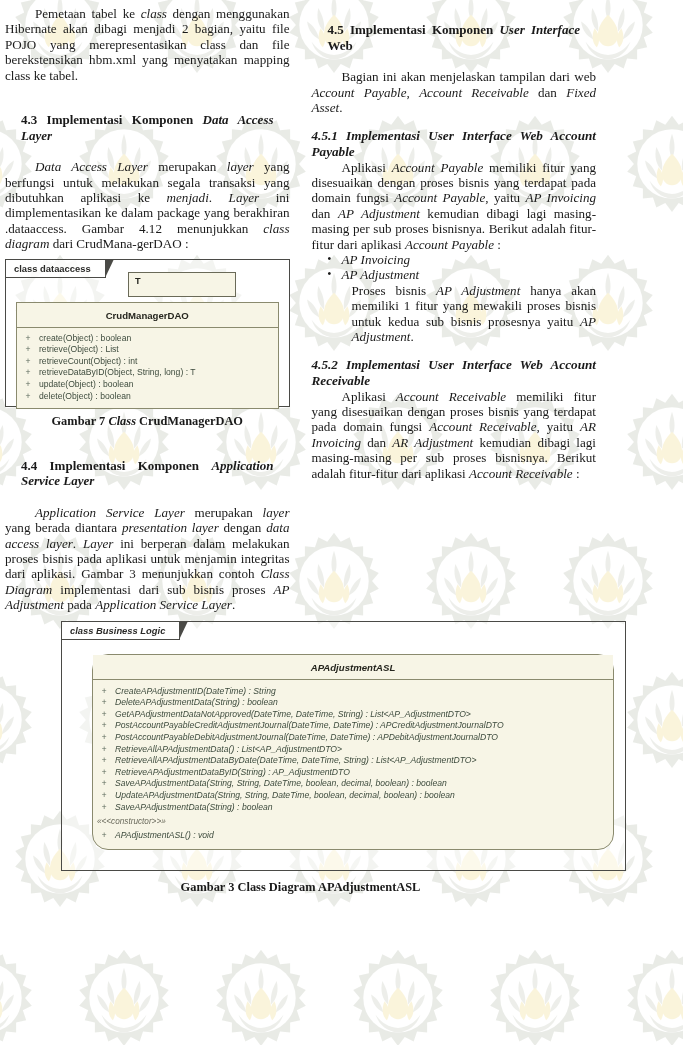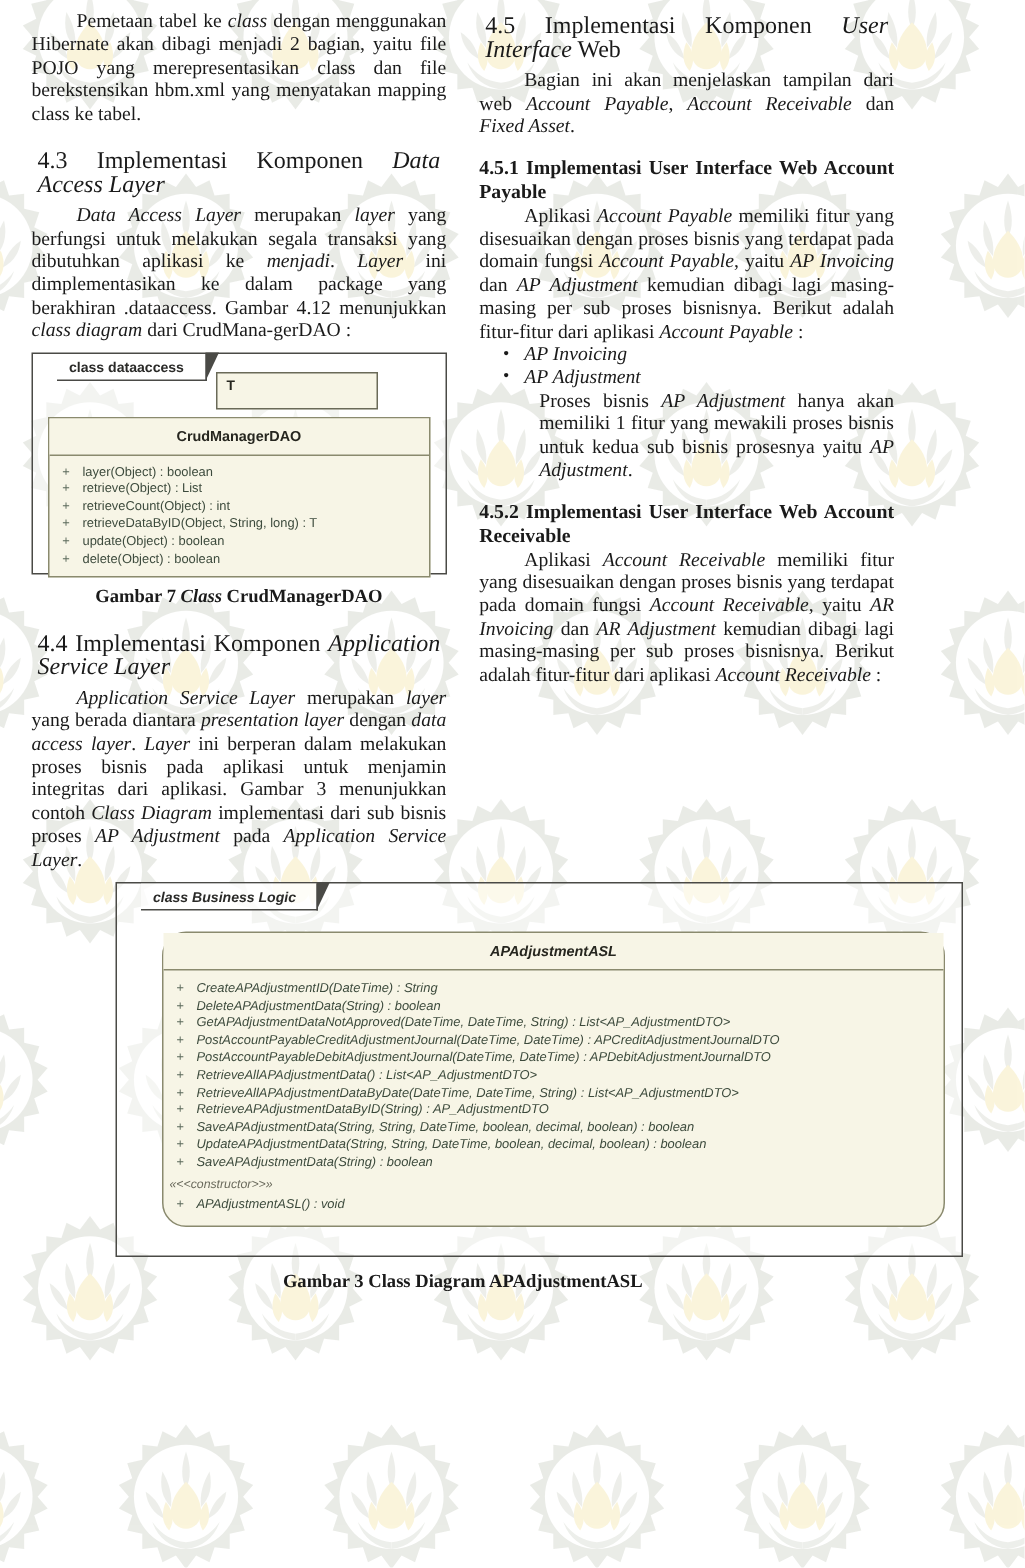--- a/index.html
+++ b/index.html
@@ -20,48 +20,49 @@
   }
   #watermark .wm{
     position:absolute;
     width:112px;height:112px;
   }
   
   #page{
     position:relative;z-index:2;
     width:604px;height:1045px;
     box-sizing:border-box;
-    padding:6px 8px 0 21px;
+    padding:6px 8px 0 5px;
   }
   .cols{
     display:flex;
     gap:22px;
     align-items:flex-start;
   }
   .col{width:322px;}
   p{
     margin:0;
     font-size:13.1px;
     line-height:15.4px;
     text-align:justify;
     text-justify:inter-word;
     hyphens:none;
   }
   p.ind{text-indent:30px;}
   .h2{
-    font-size:16px;
+    font-size:13px;
     line-height:15.6px;
-    font-weight:normal;
+    font-weight:bold;
     text-align:justify;
-    margin:4px;
+    margin:16px;
   }
   .h3{
     font-size:13.2px;
     line-height:15.6px;
     font-weight:bold;
+    font-style:italic;
     text-align:justify;
     margin:0;
   }
   .gap{height:13px;}
   .gap-s{height:7px;}
   i{font-style:italic;}
   
   ul{margin:0;padding:0;list-style:none;}
   li{margin:0;}
   .bullet-row{
@@ -88,21 +89,21 @@
   
   .uml-wrap{position:relative;}
   .uml-frame{
     border:1.1px solid #4a4a46;
     background:rgba(255,255,255,0.45);
     position:relative;
     box-sizing:border-box;
   }
   .uml-tab{
     position:absolute;
-    top:0;left:16px;
+    top:0;left:0;
     height:18px;
     border-right:1.1px solid #4a4a46;
     border-bottom:1.1px solid #4a4a46;
     background:rgba(255,255,255,0.65);
     font-family:"Liberation Sans", sans-serif;
     font-size:9.4px;
     font-weight:bold;
     color:#2a2a28;
     display:flex;align-items:center;
     padding:0 14px 0 8px;
@@ -1403,21 +1404,21 @@
 
           <div class="tparam" style="left:122px;top:12px;width:108px;height:25px;">
             <span>T</span>
           </div>
 
           <div class="uml-class" style="margin-top:18px;">
             <div class="uml-title">CrudManagerDAO</div>
             <div class="uml-body">
               <div class="m-row">
                   <span class="m-vis">+</span>
-                  <span class="m-sig">layer(Object) : boolean</span>
+                  <span class="m-sig">create(Object) : boolean</span>
                 </div>
               <div class="m-row">
                   <span class="m-vis">+</span>
                   <span class="m-sig">retrieve(Object) : List</span>
                 </div>
               <div class="m-row">
                   <span class="m-vis">+</span>
                   <span class="m-sig">retrieveCount(Object) : int</span>
                 </div>
               <div class="m-row">

